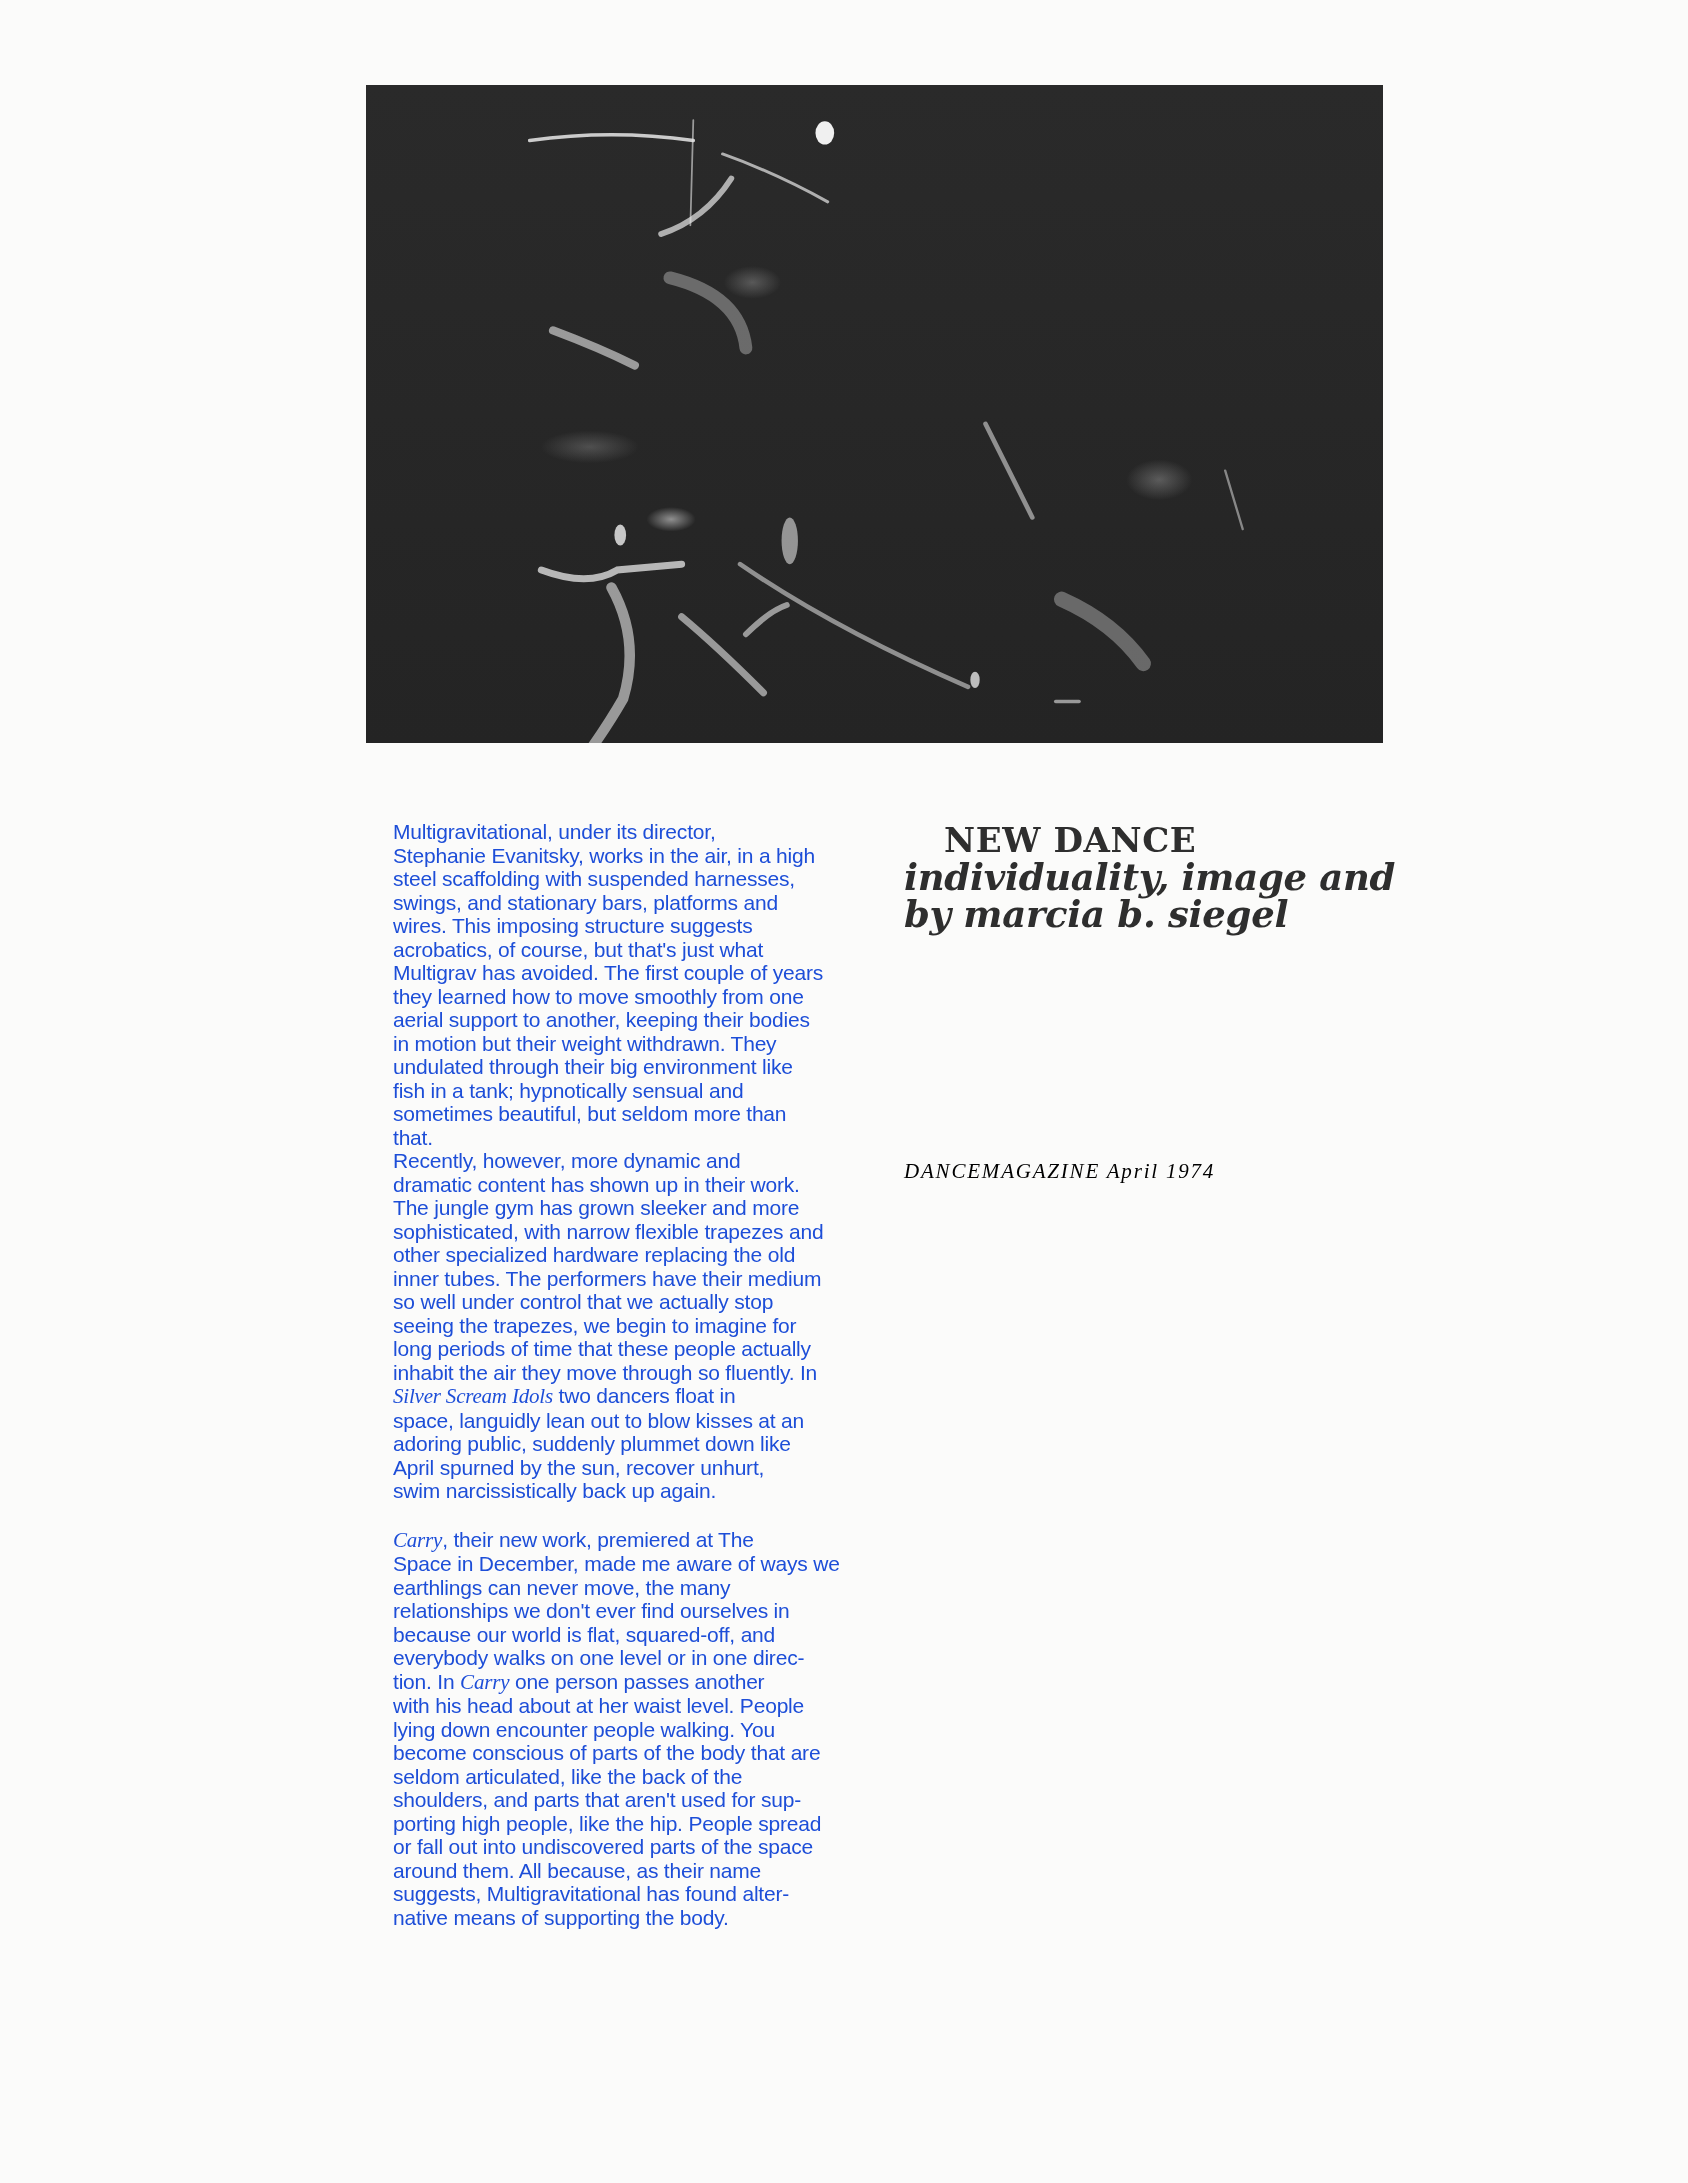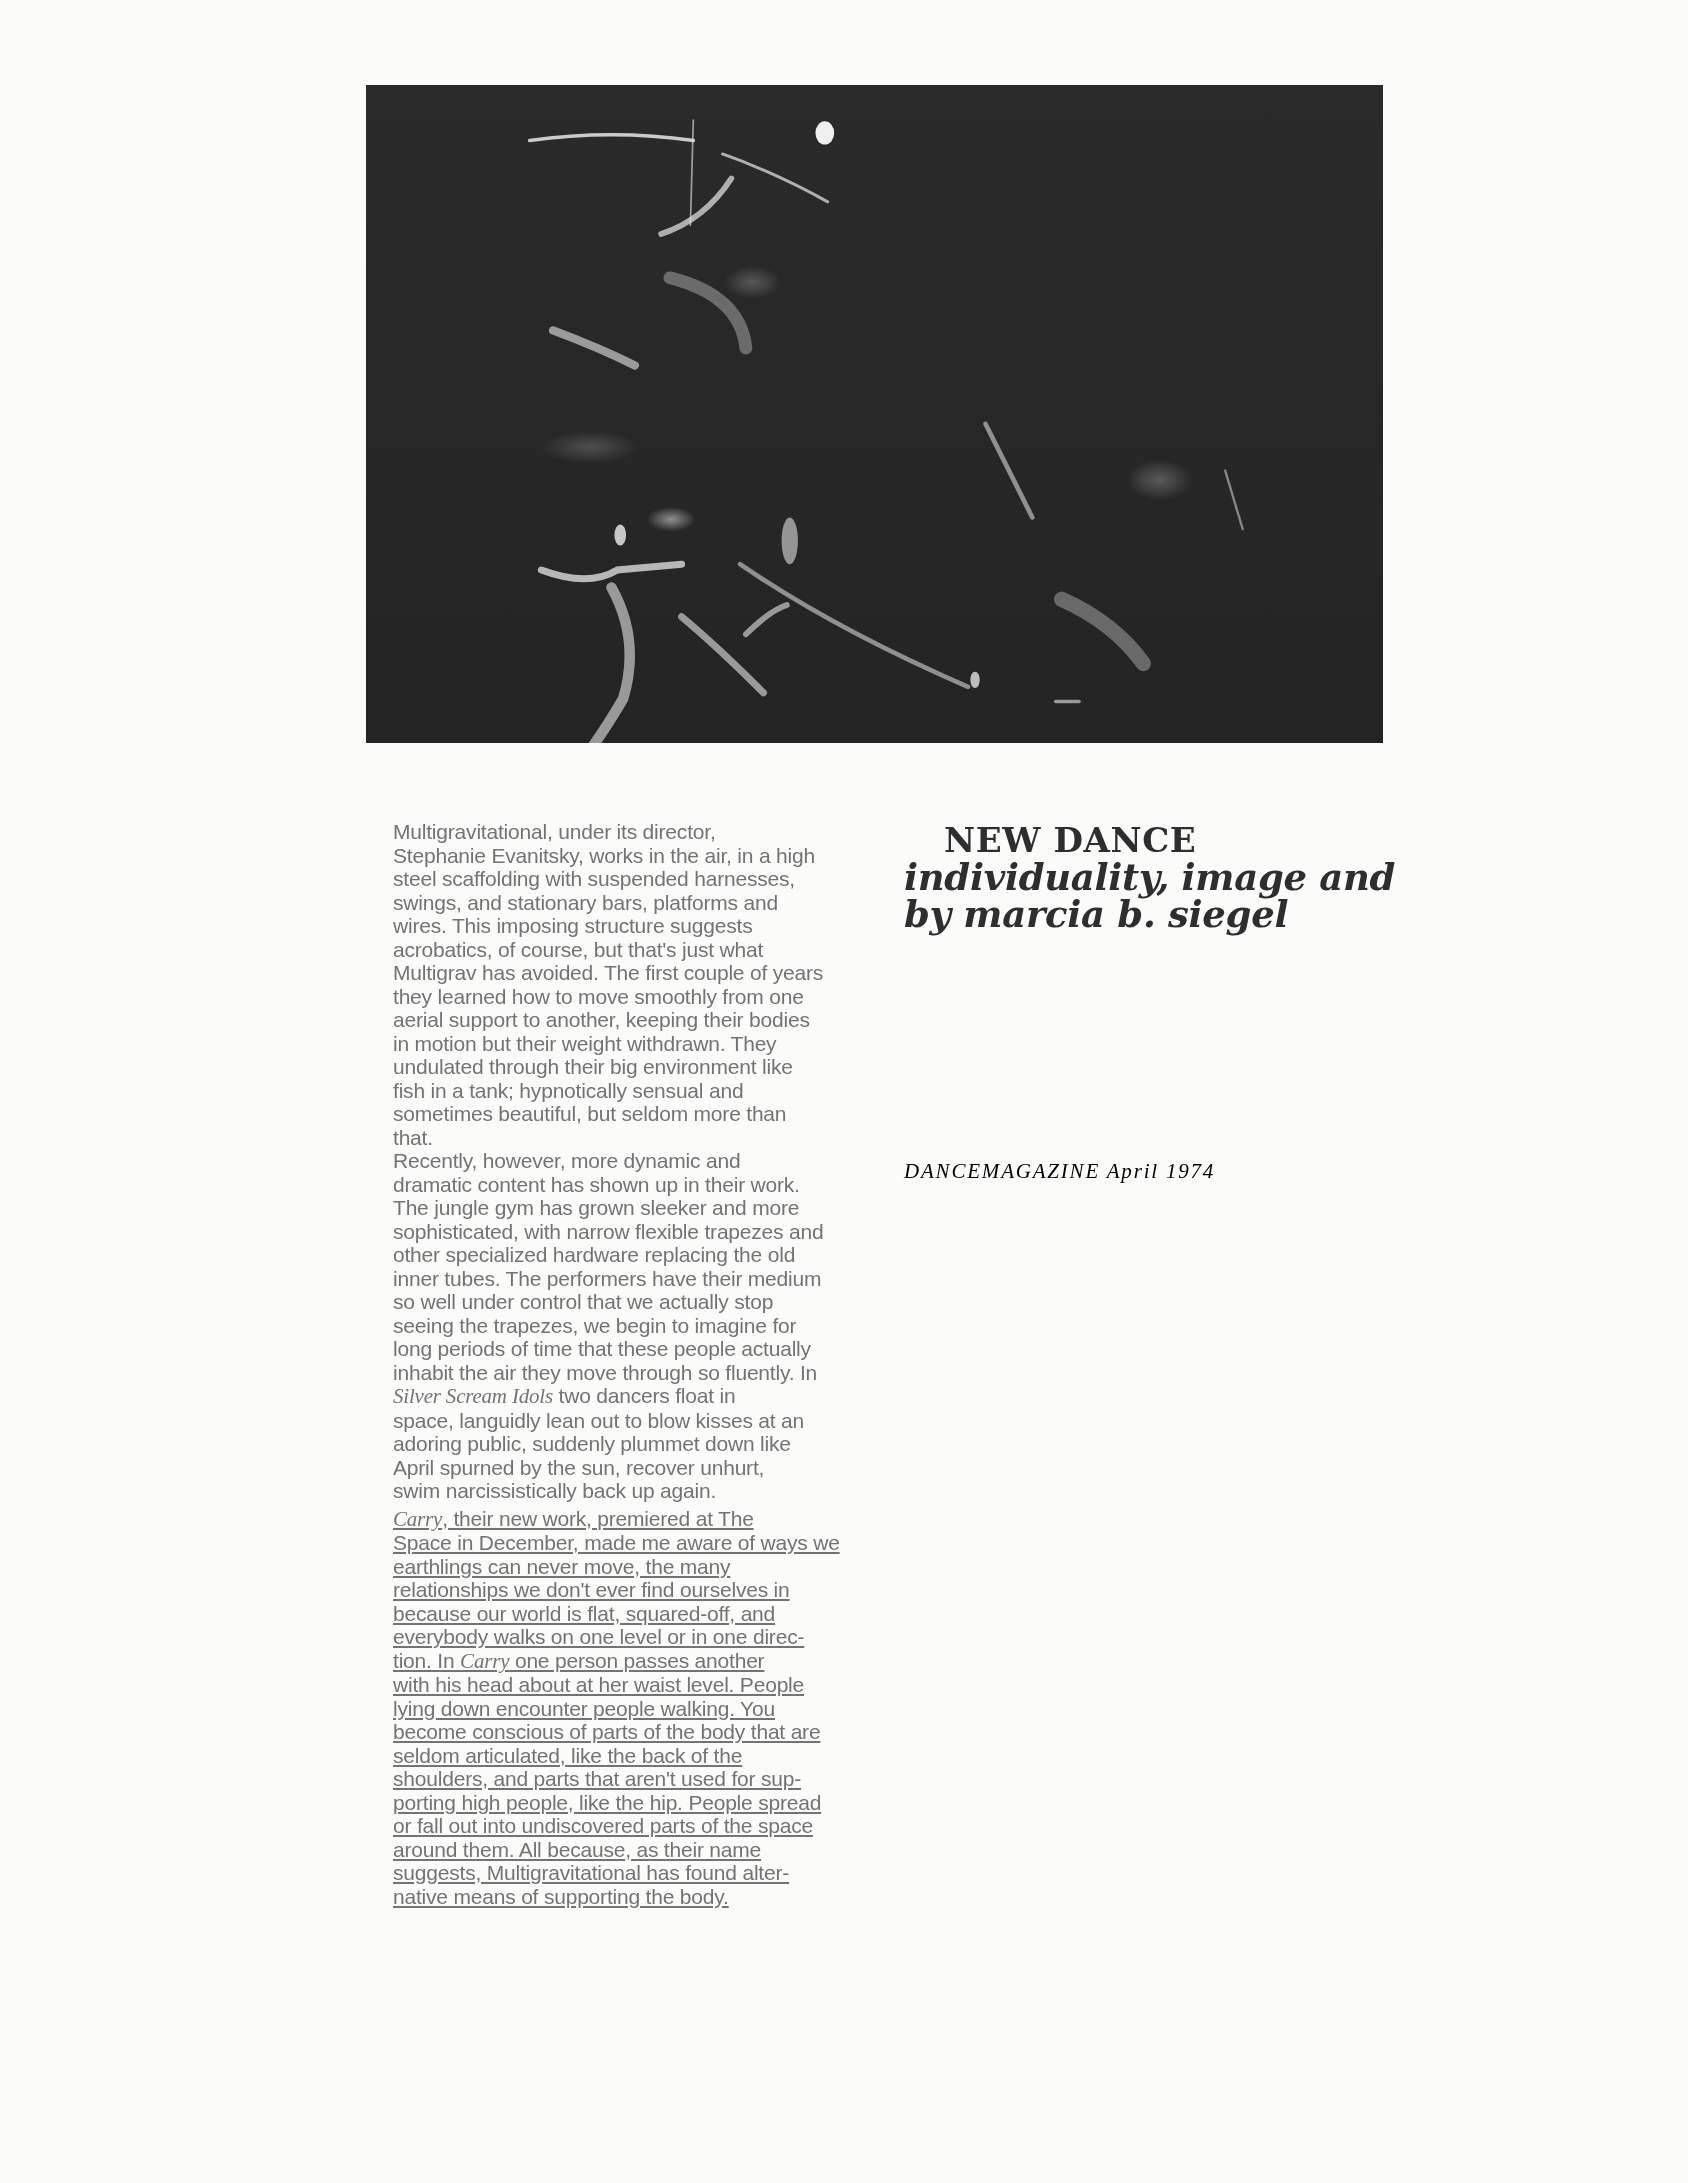--- a/index.html
+++ b/index.html
@@ -19,25 +19,25 @@
       radial-gradient(ellipse 41px 23.4px at 38% 30%, rgba(200,200,200,0.30), transparent 70%),
       linear-gradient(180deg, #2a2a2a 0%, #242424 100%);
     overflow: hidden;
   }
   .photo svg { position: absolute; left: 0; top: 0; width: 100%; height: 100%; }
   .body-col {
     position: absolute; left: 367px; top: 820px; width: 497px;
     font-family: "Liberation Sans", sans-serif;
     font-stretch: condensed;
     font-size: 21px; line-height: 23.5px; letter-spacing: -0.2px;
-    color: #737373;
+    color: #1d4ed8;
   }
   .body-col p { margin: 0; }
   .body-col p.indent { text-indent: 26px; }
-  .body-col p.gap { margin-top: 4px; text-decoration: underline; }
+  .body-col p.gap { margin-top: 25px; }
   .body-col .ln { display: block; white-space: nowrap; text-align: justify; }
   .body-col em { font-family: "Liberation Serif", serif; font-style: italic; }
   .headline {
     position: absolute; left: 904px; top: 822px; width: 526px;
     font-family: "DejaVu Serif", serif; font-weight: bold; font-style: italic;
     color: #2e2e2e;
   }
   .headline .kicker {
     display: block; font-size: 34px; line-height: 37px; letter-spacing: 0.6px;
     font-style: normal; font-weight: bold; margin-left: 40px;

